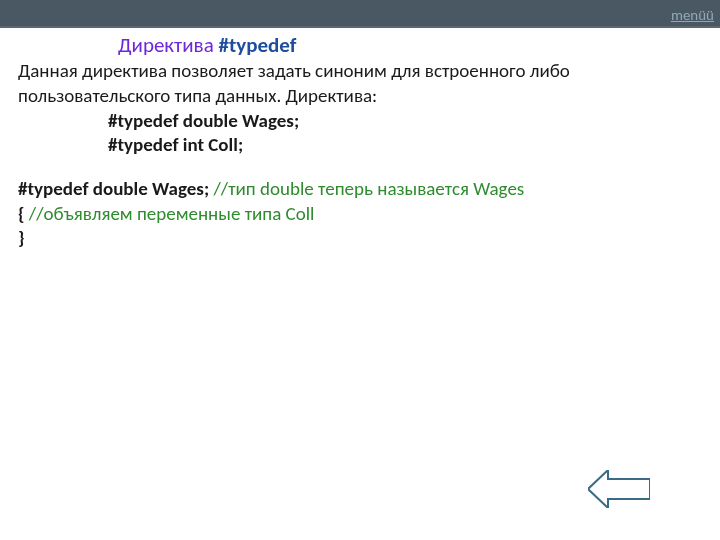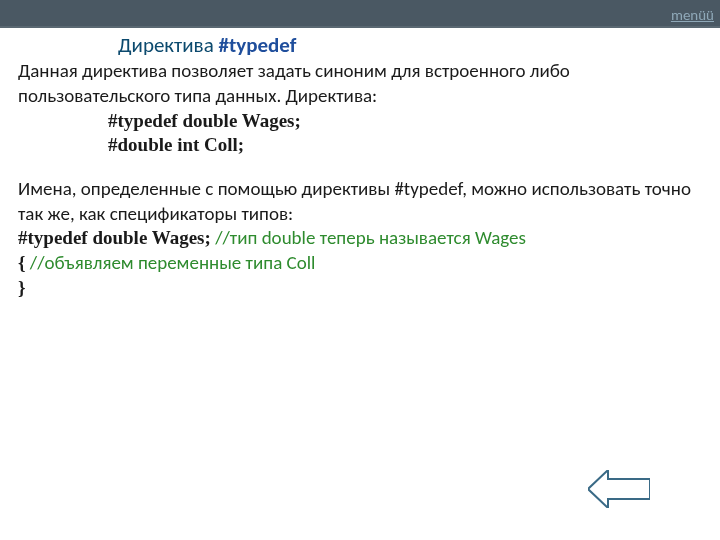--- a/index.html
+++ b/index.html
@@ -35,24 +35,24 @@
   .content {
     padding: 4px 18px 0 18px;
     font-size: 19px;
     line-height: 1.3;
     color: #1a1a1a;
   }
   .title {
     margin-left: 100px;
     font-size: 21px;
   }
-  .title-blue { color: #0c4a6e; }
+  .title-blue { color: #6d28d9; }
   .title-bold { color: #1f4e9c; font-weight: bold; text-align: center; }
   .indent { margin-left: 90px; }
-  .bold { font-weight: bold; font-family: Liberation Serif, serif; }
+  .bold { font-weight: bold; }
   .green { color: #2e8b2e; }
   .green-bold { color: #2e8b2e; font-weight: normal; }
   .back-arrow {
     position: absolute;
     right: 70px;
     bottom: 32px;
     width: 62px;
     height: 38px;
     cursor: pointer;
   }
@@ -70,25 +70,24 @@
 
   <div class="content">
 
     <p class="title">
       <span class="title-blue">Директива </span><span class="title-bold">#typedef</span>
     </p>
 
     <p>Данная директива позволяет задать синоним для встроенного либо пользовательского типа данных. Директива:</p>
 
     <p class="indent bold">#typedef double Wages;</p>
-    <p class="indent bold">#double  int Coll;</p>
+    <p class="indent bold">#typedef  int Coll;</p>
 
     <p style="height:19px"></p>
 
-    <p>Имена, определенные с помощью директивы #typedef, можно использовать точно так же, как спецификаторы типов:</p>
 
     <p>
       <span class="bold">#typedef   double   Wages;</span><span class="green">  //тип  double теперь называется Wages</span>
     </p>
 
 
     <p>
       <span class="bold">{</span><span class="green-bold">    //объявляем переменные типа </span><span class="green">Coll</span>
     </p>
 

